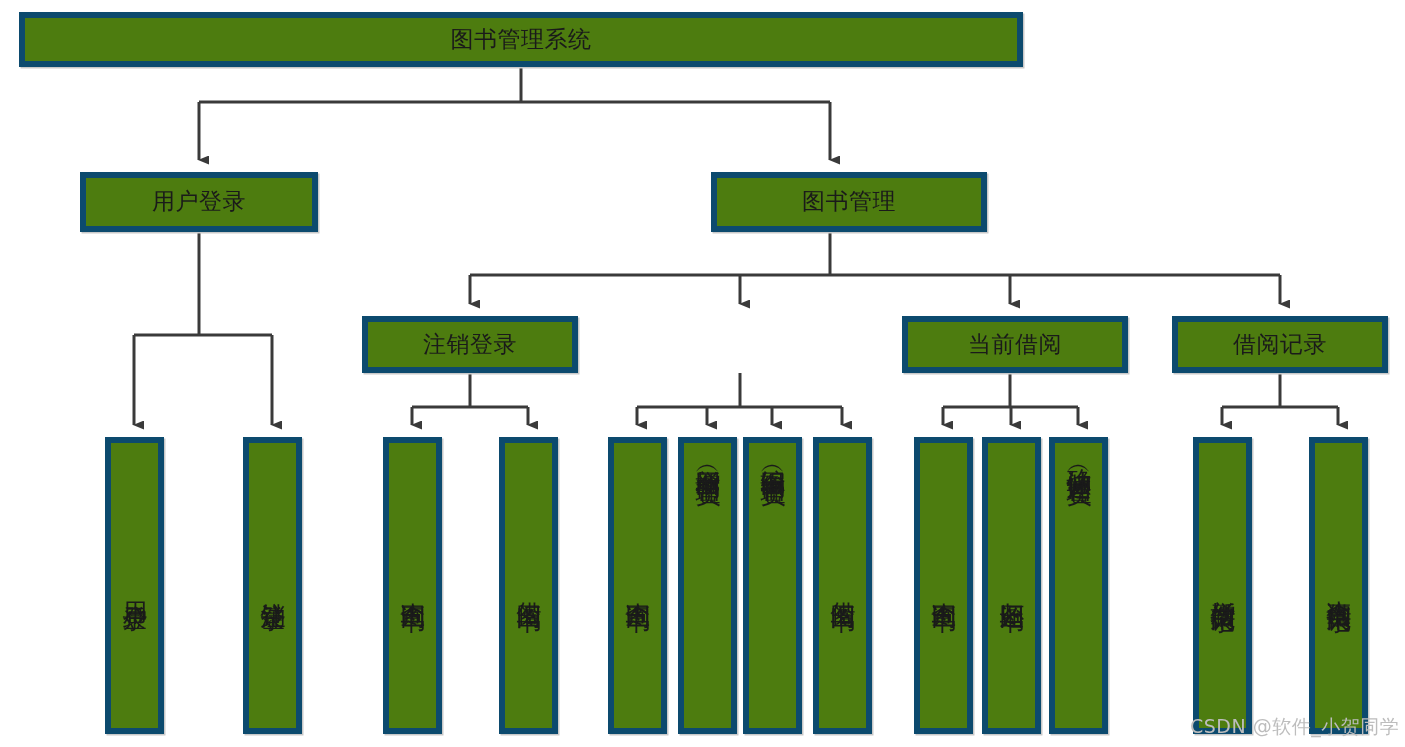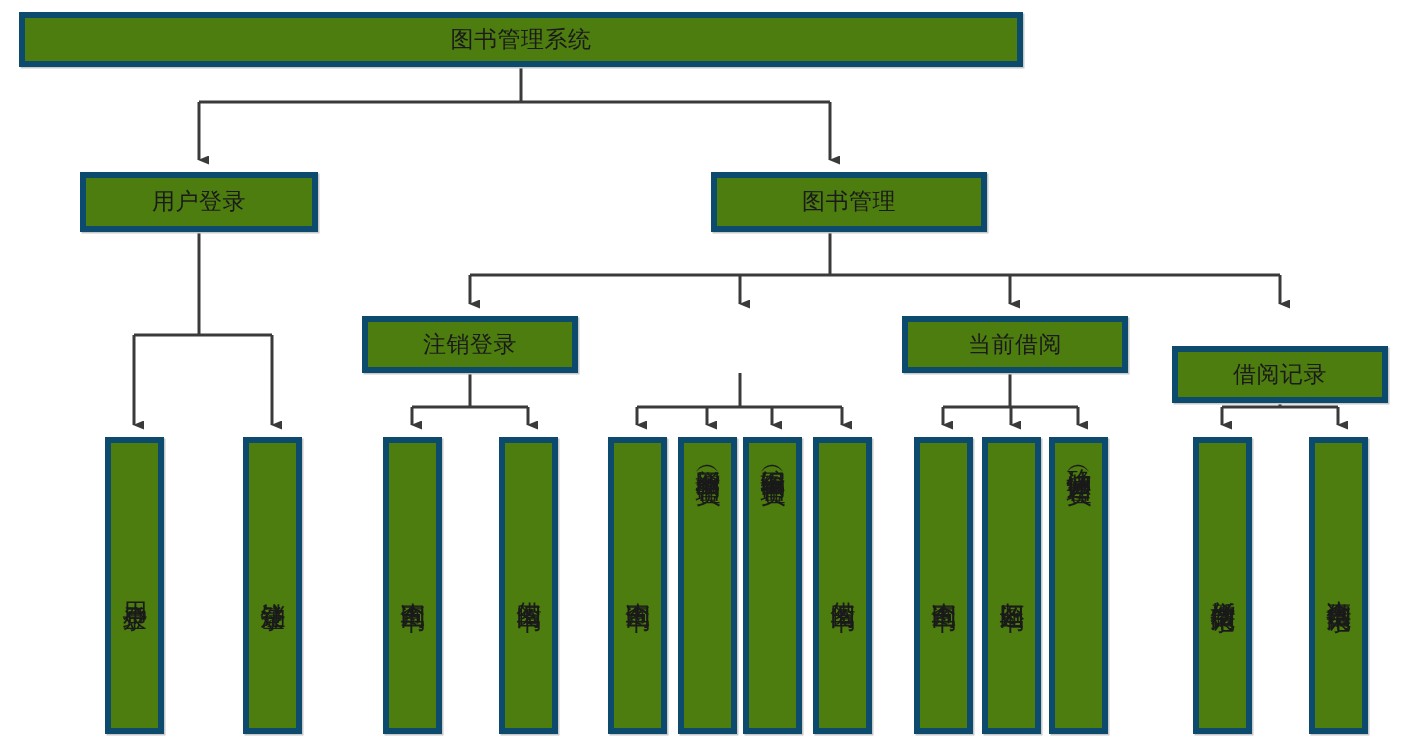--- a/index.html
+++ b/index.html
@@ -146,21 +146,21 @@
 
   <div class="node-box h-node lvl3" style="left:362px; top:316px; width:216px; height:57px;">
     <span class="node-label">注销登录</span>
   </div>
 
 
   <div class="node-box h-node lvl3" style="left:902px; top:316px; width:226px; height:57px;">
     <span class="node-label">当前借阅</span>
   </div>
 
-  <div class="node-box h-node lvl3" style="left:1172px; top:316px; width:216px; height:57px;margin-top:30px;">
+  <div class="node-box h-node lvl3" style="left:1172px; top:316px; width:216px; height:57px;">
     <span class="node-label">借阅记录</span>
   </div>
 
   <div class="node-box v-node centered" style="left:105px; top:437px; width:59px; height:297px;">
     <span class="node-label">用户登录</span>
   </div>
 
   <div class="node-box v-node centered" style="left:243px; top:437px; width:59px; height:297px;">
     <span class="node-label">注销登录</span>
   </div>
@@ -202,14 +202,15 @@
   </div>
 
   <div class="node-box v-node centered" style="left:1193px; top:437px; width:59px; height:297px;">
     <span class="node-label">新增借阅记录</span>
   </div>
 
   <div class="node-box v-node centered" style="left:1309px; top:437px; width:59px; height:297px;">
     <span class="node-label">查询借阅记录</span>
   </div>
 
+  <div class="watermark" style="left:1190px; top:714px;">CSDN @软件_小贺同学</div>
 
 </div>
 
 </body></html>

